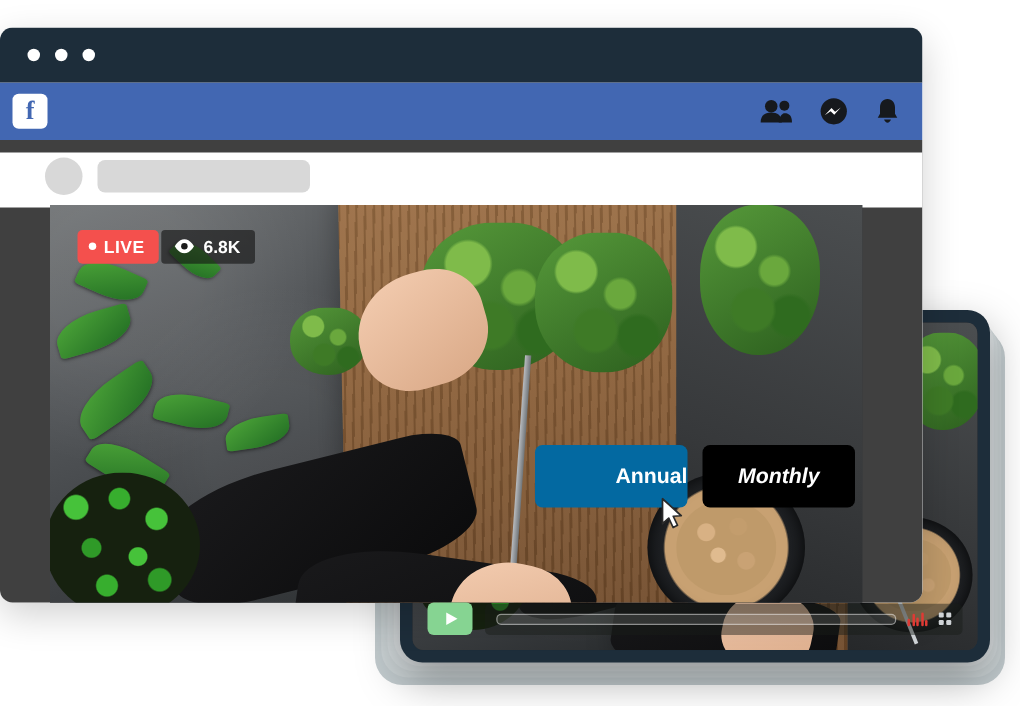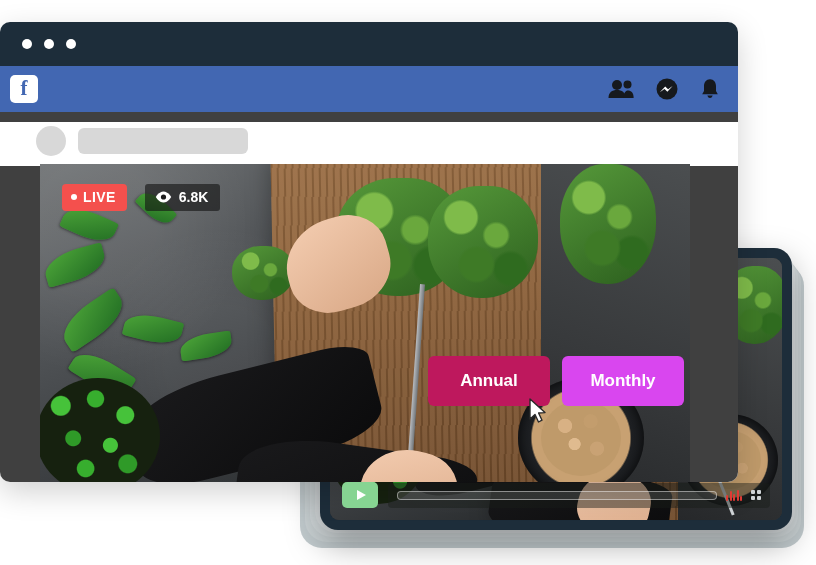--- a/index.html
+++ b/index.html
@@ -82,37 +82,37 @@
       radial-gradient(circle at 42% 58%, #e0bb8f 0 9%, transparent 10%),
       radial-gradient(circle at 70% 64%, #c9a274 0 9%, transparent 10%),
       #bf9a6a;}
   .knife{position:absolute;background:linear-gradient(90deg,#b9bcc0,#6f7478);}
 
   
   .badges{position:absolute;left:22px;top:20px;display:flex;align-items:stretch;z-index:6;}
   .live{background:#f4504d;color:#fff;border-radius:4px;padding:5px 11px 6px 9px;
         font-size:14px;font-weight:bold;letter-spacing:.4px;display:flex;align-items:center;gap:6px;}
   .livedot{width:6px;height:6px;border-radius:50%;background:#fff;display:inline-block;}
-  .views{background:rgba(20,20,20,.62);color:#fff;border-radius:3px;margin-left:18px;
+  .views{background:rgba(20,20,20,.62);color:#fff;border-radius:3px;margin-left:2px;
          padding:5px 12px 6px 10px;font-size:14px;font-weight:bold;display:flex;align-items:center;gap:7px;}
 
   
   .tablet-stack{position:absolute;left:300px;top:248px;width:504px;height:300px;}
   .layer{position:absolute;border-radius:22px;background:#cfd6d8;}
   .tablet{position:absolute;left:20px;top:0px;width:472px;height:282px;
     background:#1d2d3a;border-radius:18px;padding:10px;box-sizing:border-box;
     box-shadow:0 14px 34px rgba(0,0,0,.35);}
   .tscreen{position:relative;width:100%;height:100%;border-radius:9px;overflow:hidden;background:#2e3134;}
 
   .plans{position:absolute;left:50%;top:47%;transform:translate(-50%,-50%);
          display:flex;gap:12px;z-index:7;}
   .plan{border:none;border-radius:6px;color:#fff;font-weight:bold;font-size:17px;
         padding:15px 0;width:122px;text-align:center;cursor:pointer;font-family:"Liberation Sans",sans-serif;}
-  .plan.sel{background:#be185d;}
-  .plan.alt{background:#d946ef;}
+  .plan.sel{background:#0369a1;text-align:right;}
+  .plan.alt{background:#000000;font-style:italic;}
   .cursor{position:absolute;left:198px;top:140px;z-index:9;}
 
   .controls{position:absolute;left:12px;right:12px;bottom:10px;height:30px;
             display:flex;align-items:center;gap:10px;z-index:7;}
   .play{width:36px;height:26px;border-radius:5px;background:#86d492;
         display:flex;align-items:center;justify-content:center;cursor:pointer;flex:0 0 auto;}
   .play i{width:0;height:0;border-left:9px solid #fff;border-top:5.5px solid transparent;
           border-bottom:5.5px solid transparent;display:block;margin-left:2px;}
   .barbox{flex:1;display:flex;align-items:center;gap:9px;background:rgba(25,28,25,.45);
           border-radius:4px;padding:7px 9px;}

